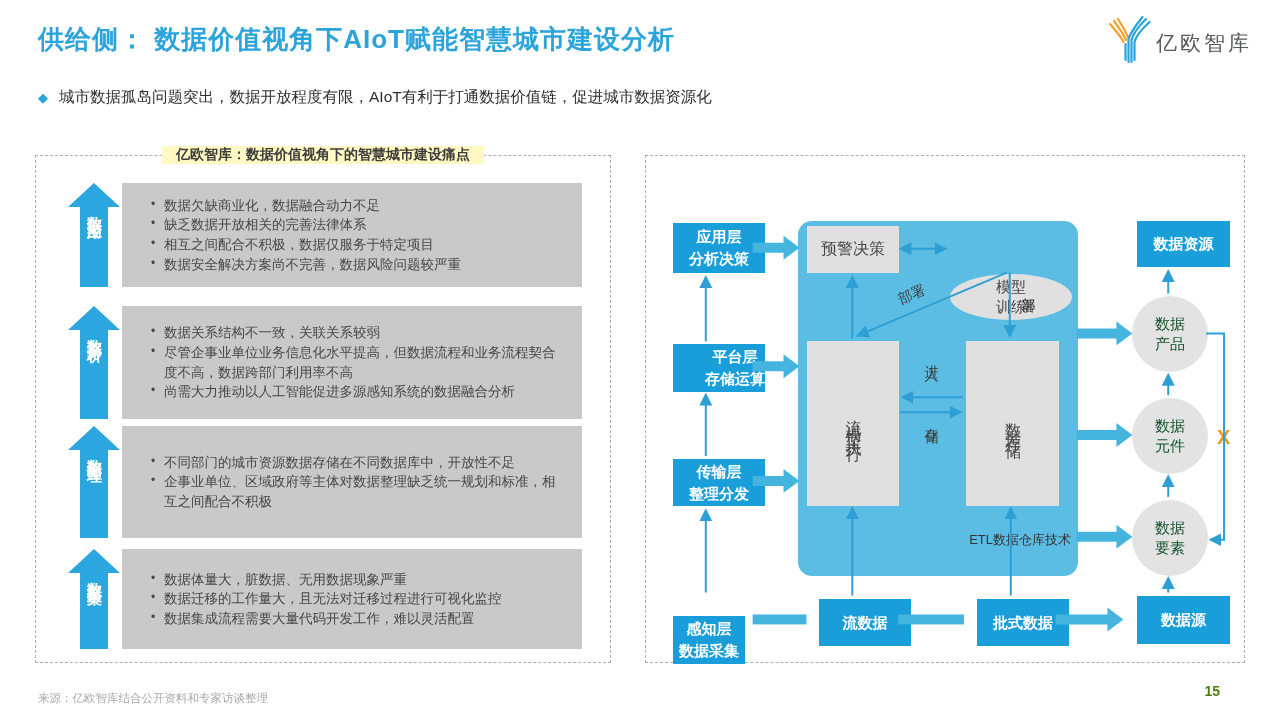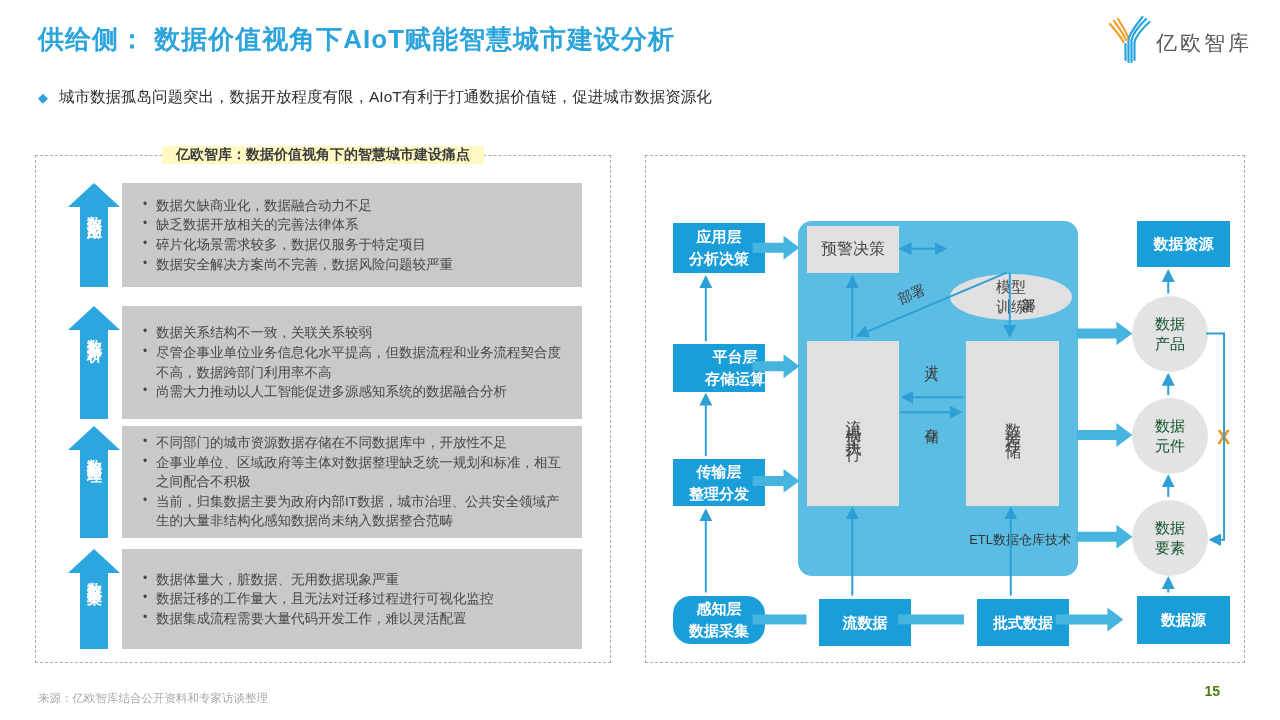--- a/index.html
+++ b/index.html
@@ -49,34 +49,34 @@
     display:flex; justify-content:center;
   }
   .uparrow .shaft span {
     writing-mode:vertical-rl; text-orientation:upright;
     color:#fff; font-weight:bold; font-size:15px; letter-spacing:3px; margin-top:-3px;
   }
   .pain-box {
     flex:1; background:#C9C9C9; display:flex; align-items:center;
     padding:8px 10px 8px 20px;
   }
-  .pain-box ul { margin:0; padding:0; list-style:none; font-size:13.5px; color:#474747; line-height:1.45; }
+  .pain-box ul { margin:8px; padding:0; list-style:none; font-size:13.5px; color:#474747; line-height:1.45; }
   .pain-box li { padding-left:14px; position:relative; }
   .pain-box li::before { content:"•"; position:absolute; left:1px; font-size:12px; }
 
   
   .bluebox {
     position:absolute; background:#1A9ED9; color:#fff; font-weight:bold; font-size:15px;
     display:flex; align-items:center; justify-content:center; text-align:center;
     white-space:pre-line; line-height:1.45;margin-left:12px;
   }
   .app     { left:15px;  top:67px;  width:92px; height:50px; }
   .plat    { left:15px;  top:188px; width:92px; height:48px;padding-left:32px; }
   .trans   { left:15px;  top:303px; width:92px; height:47px; }
-  .perc    { left:15px;  top:440px; width:92px; height:48px;border-radius:18px; }
+  .perc    { left:15px;  top:460px; width:72px; height:48px; }
   .streamd { left:161px; top:443px; width:92px; height:47px; }
   .batchd  { left:319px; top:443px; width:92px; height:47px; }
   .sourced { left:479px; top:440px; width:93px; height:48px; }
   .resource{ left:479px; top:65px;  width:93px; height:46px; }
 
   .bigbox {
     position:absolute; left:152px; top:65px; width:280px; height:355px;
     background:#5BBDE4; border-radius:14px;
   }
   .graybox {
@@ -147,21 +147,21 @@
     <div class="uparrow">
       <div class="head"></div>
       <div class="shaft">
           <span>数据应用</span>
         </div>
     </div>
     <div class="pain-box">
       <ul>
         <li>数据欠缺商业化，数据融合动力不足</li>
         <li>缺乏数据开放相关的完善法律体系</li>
-        <li>碎片化场景需求较多，数据仅服务于特定项目</li>
+        <li>相互之间配合不积极，数据仅服务于特定项目</li>
         <li>数据安全解决方案尚不完善，数据风险问题较严重</li>
       </ul>
     </div>
   </div>
 
   <div class="pain-row row2">
     <div class="uparrow">
       <div class="head"></div>
       <div class="shaft">
           <span>数据分析</span>
@@ -180,21 +180,20 @@
     <div class="uparrow">
       <div class="head"></div>
       <div class="shaft">
           <span>数据整理</span>
         </div>
     </div>
     <div class="pain-box">
       <ul>
         <li>不同部门的城市资源数据存储在不同数据库中，开放性不足</li>
         <li>企事业单位、区域政府等主体对数据整理缺乏统一规划和标准，相互之间配合不积极</li>
-        <li>当前，归集数据主要为政府内部IT数据，城市治理、公共安全领域产生的大量非结构化感知数据尚未纳入数据整合范畴</li>
       </ul>
     </div>
   </div>
 
   <div class="pain-row row4">
     <div class="uparrow">
       <div class="head"></div>
       <div class="shaft">
           <span>数据采集</span>
         </div>

